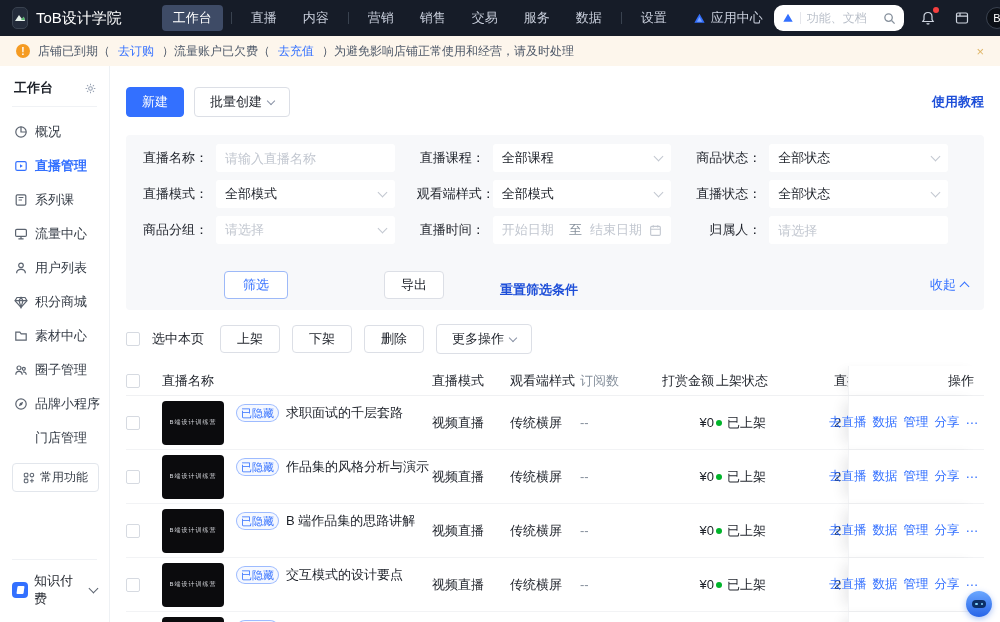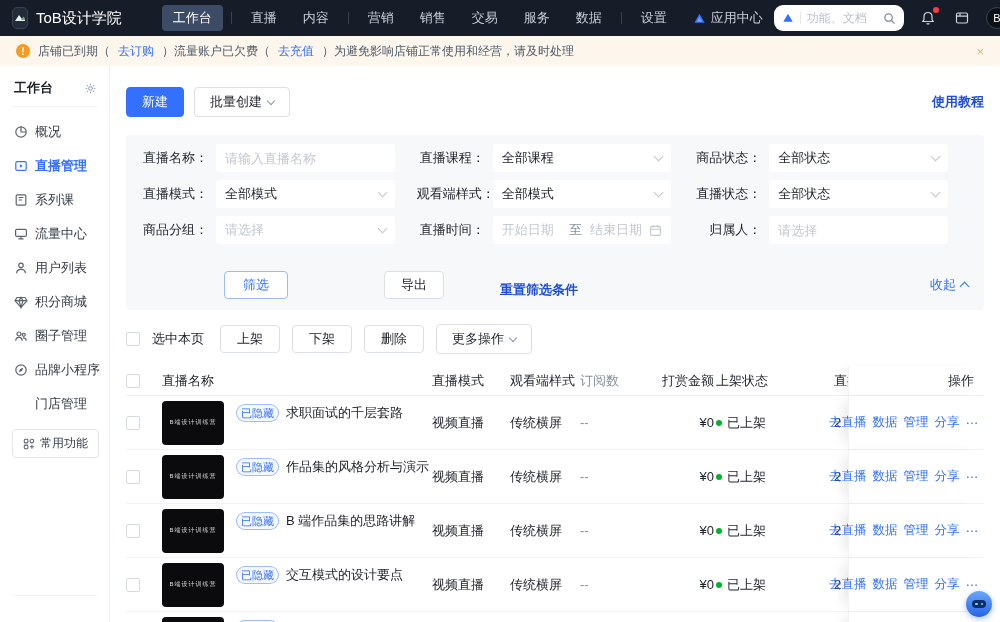--- a/index.html
+++ b/index.html
@@ -274,20 +274,28 @@
             <svg width="14" height="14" viewBox="0 0 14 14" fill="none" stroke="currentColor" stroke-width="1.2">
               <path d="M3 2.5 h8 l2 3.2 L7 12.3 L1 5.7 Z"></path>
               <path d="M1 5.7 h12 M7 2.5 L5 5.7 L7 12.3 L9 5.7 Z"></path>
             </svg>
           </span>
           <span>积分商城</span>
         </div>
         <div class="sb-item">
           <span class="ic" style="display: flex;">
             <svg width="14" height="14" viewBox="0 0 14 14" fill="none" stroke="currentColor" stroke-width="1.2">
+              <path d="M1.8 3.2 h4 l1.4 1.6 h5 v6.4 h-10.4 Z"></path>
+            </svg>
+          </span>
+          <span>素材中心</span>
+        </div>
+        <div class="sb-item">
+          <span class="ic" style="display: flex;">
+            <svg width="14" height="14" viewBox="0 0 14 14" fill="none" stroke="currentColor" stroke-width="1.2">
               <circle cx="5" cy="5" r="2"></circle>
               <circle cx="9.8" cy="5.8" r="1.5"></circle>
               <path d="M1.8 11.8 c0-2 1.4-3.4 3.2-3.4 s3.2 1.4 3.2 3.4 M9 8.8 c1.8 0 3.2 1.2 3.2 3"></path>
             </svg>
           </span>
           <span>圈子管理</span>
         </div>
         <div class="sb-item">
           <span class="ic" style="display: flex;">
             <svg width="14" height="14" viewBox="0 0 14 14" fill="none" stroke="currentColor" stroke-width="1.2">
@@ -307,20 +315,27 @@
             <rect x="1.5" y="1.5" width="4.2" height="4.2" rx="1"></rect>
             <rect x="8.3" y="1.5" width="4.2" height="4.2" rx="2.1"></rect>
             <rect x="1.5" y="8.3" width="4.2" height="4.2" rx="1"></rect>
             <path d="M10.4 8 v4.6 M8.1 10.3 h4.6"></path>
           </svg>
       </span>
       <span>常用功能</span>
     </div>
     <div class="sb-foot">
       <div class="line"></div>
+      <div class="sb-foot-row">
+        <span class="kf-ic">
+            <i></i>
+          </span>
+        <span>知识付费</span>
+        <span class="chev" style="border-color:#5c6470"></span>
+      </div>
     </div>
   </aside>
 
   <main class="main">
     <div class="toolbar">
       <button class="btn primary">新建</button>
       <span class="gap"></span>
       <button class="btn">
           <span>批量创建</span>
           <span class="dchev"></span>

